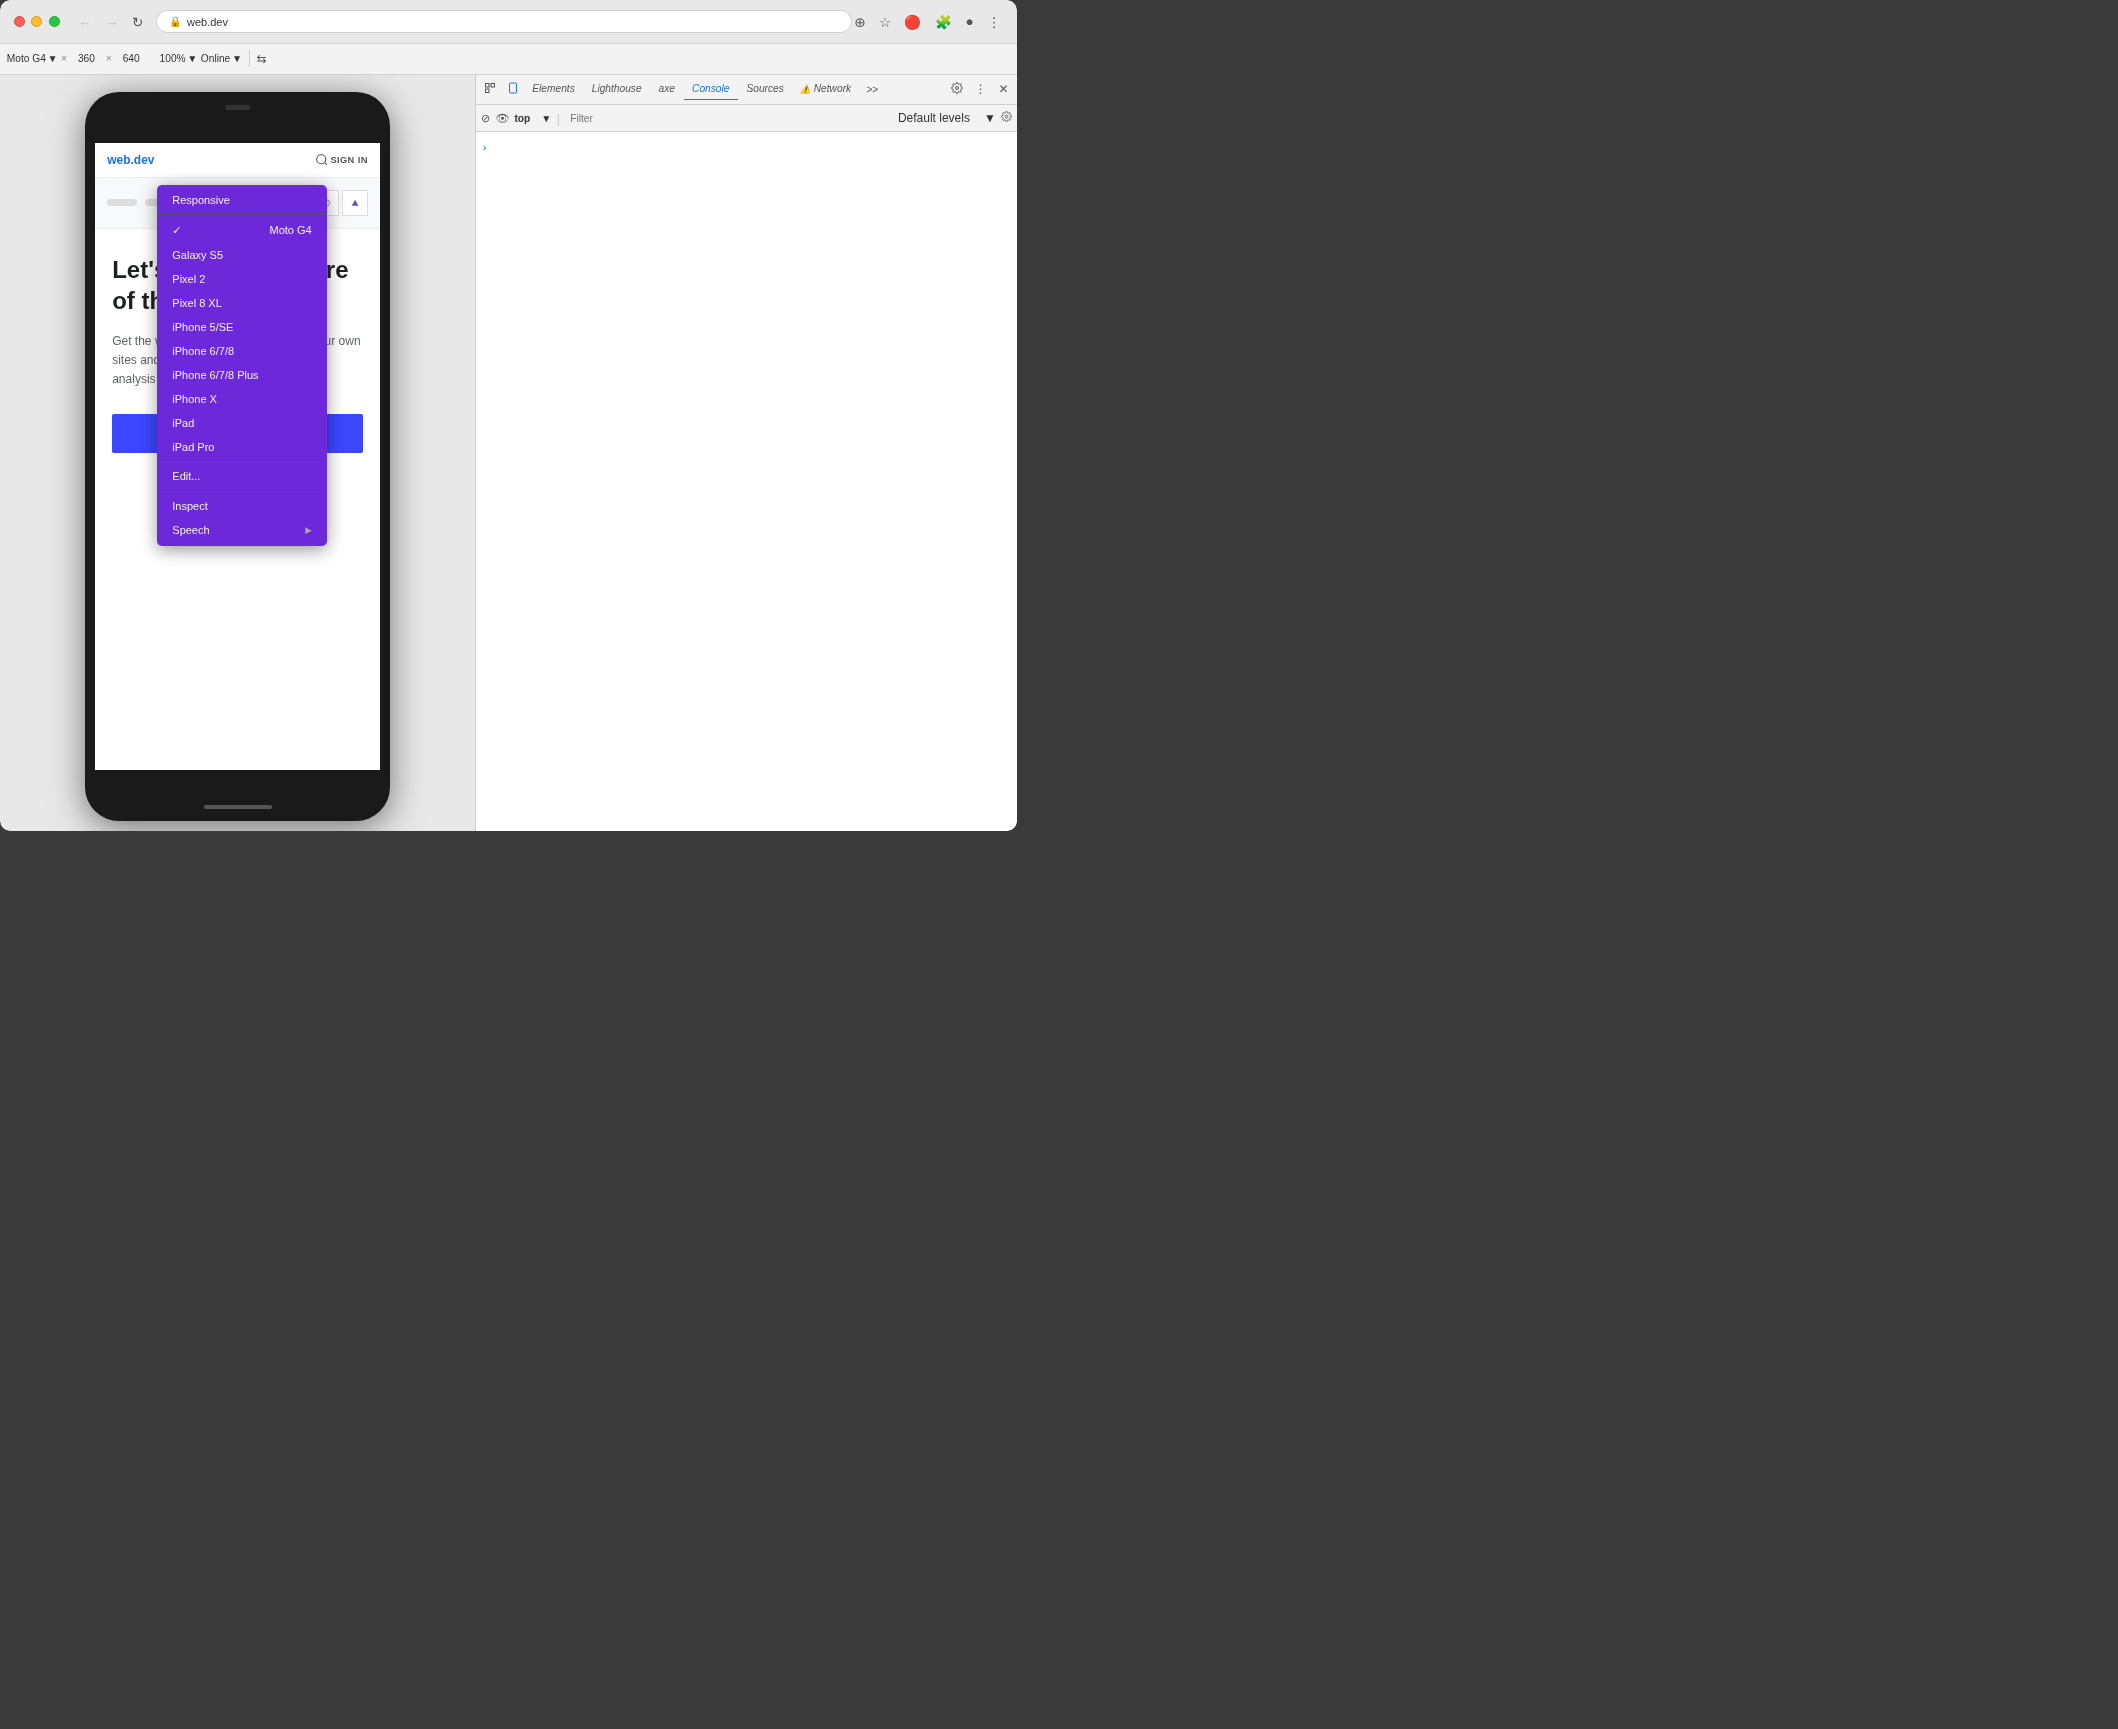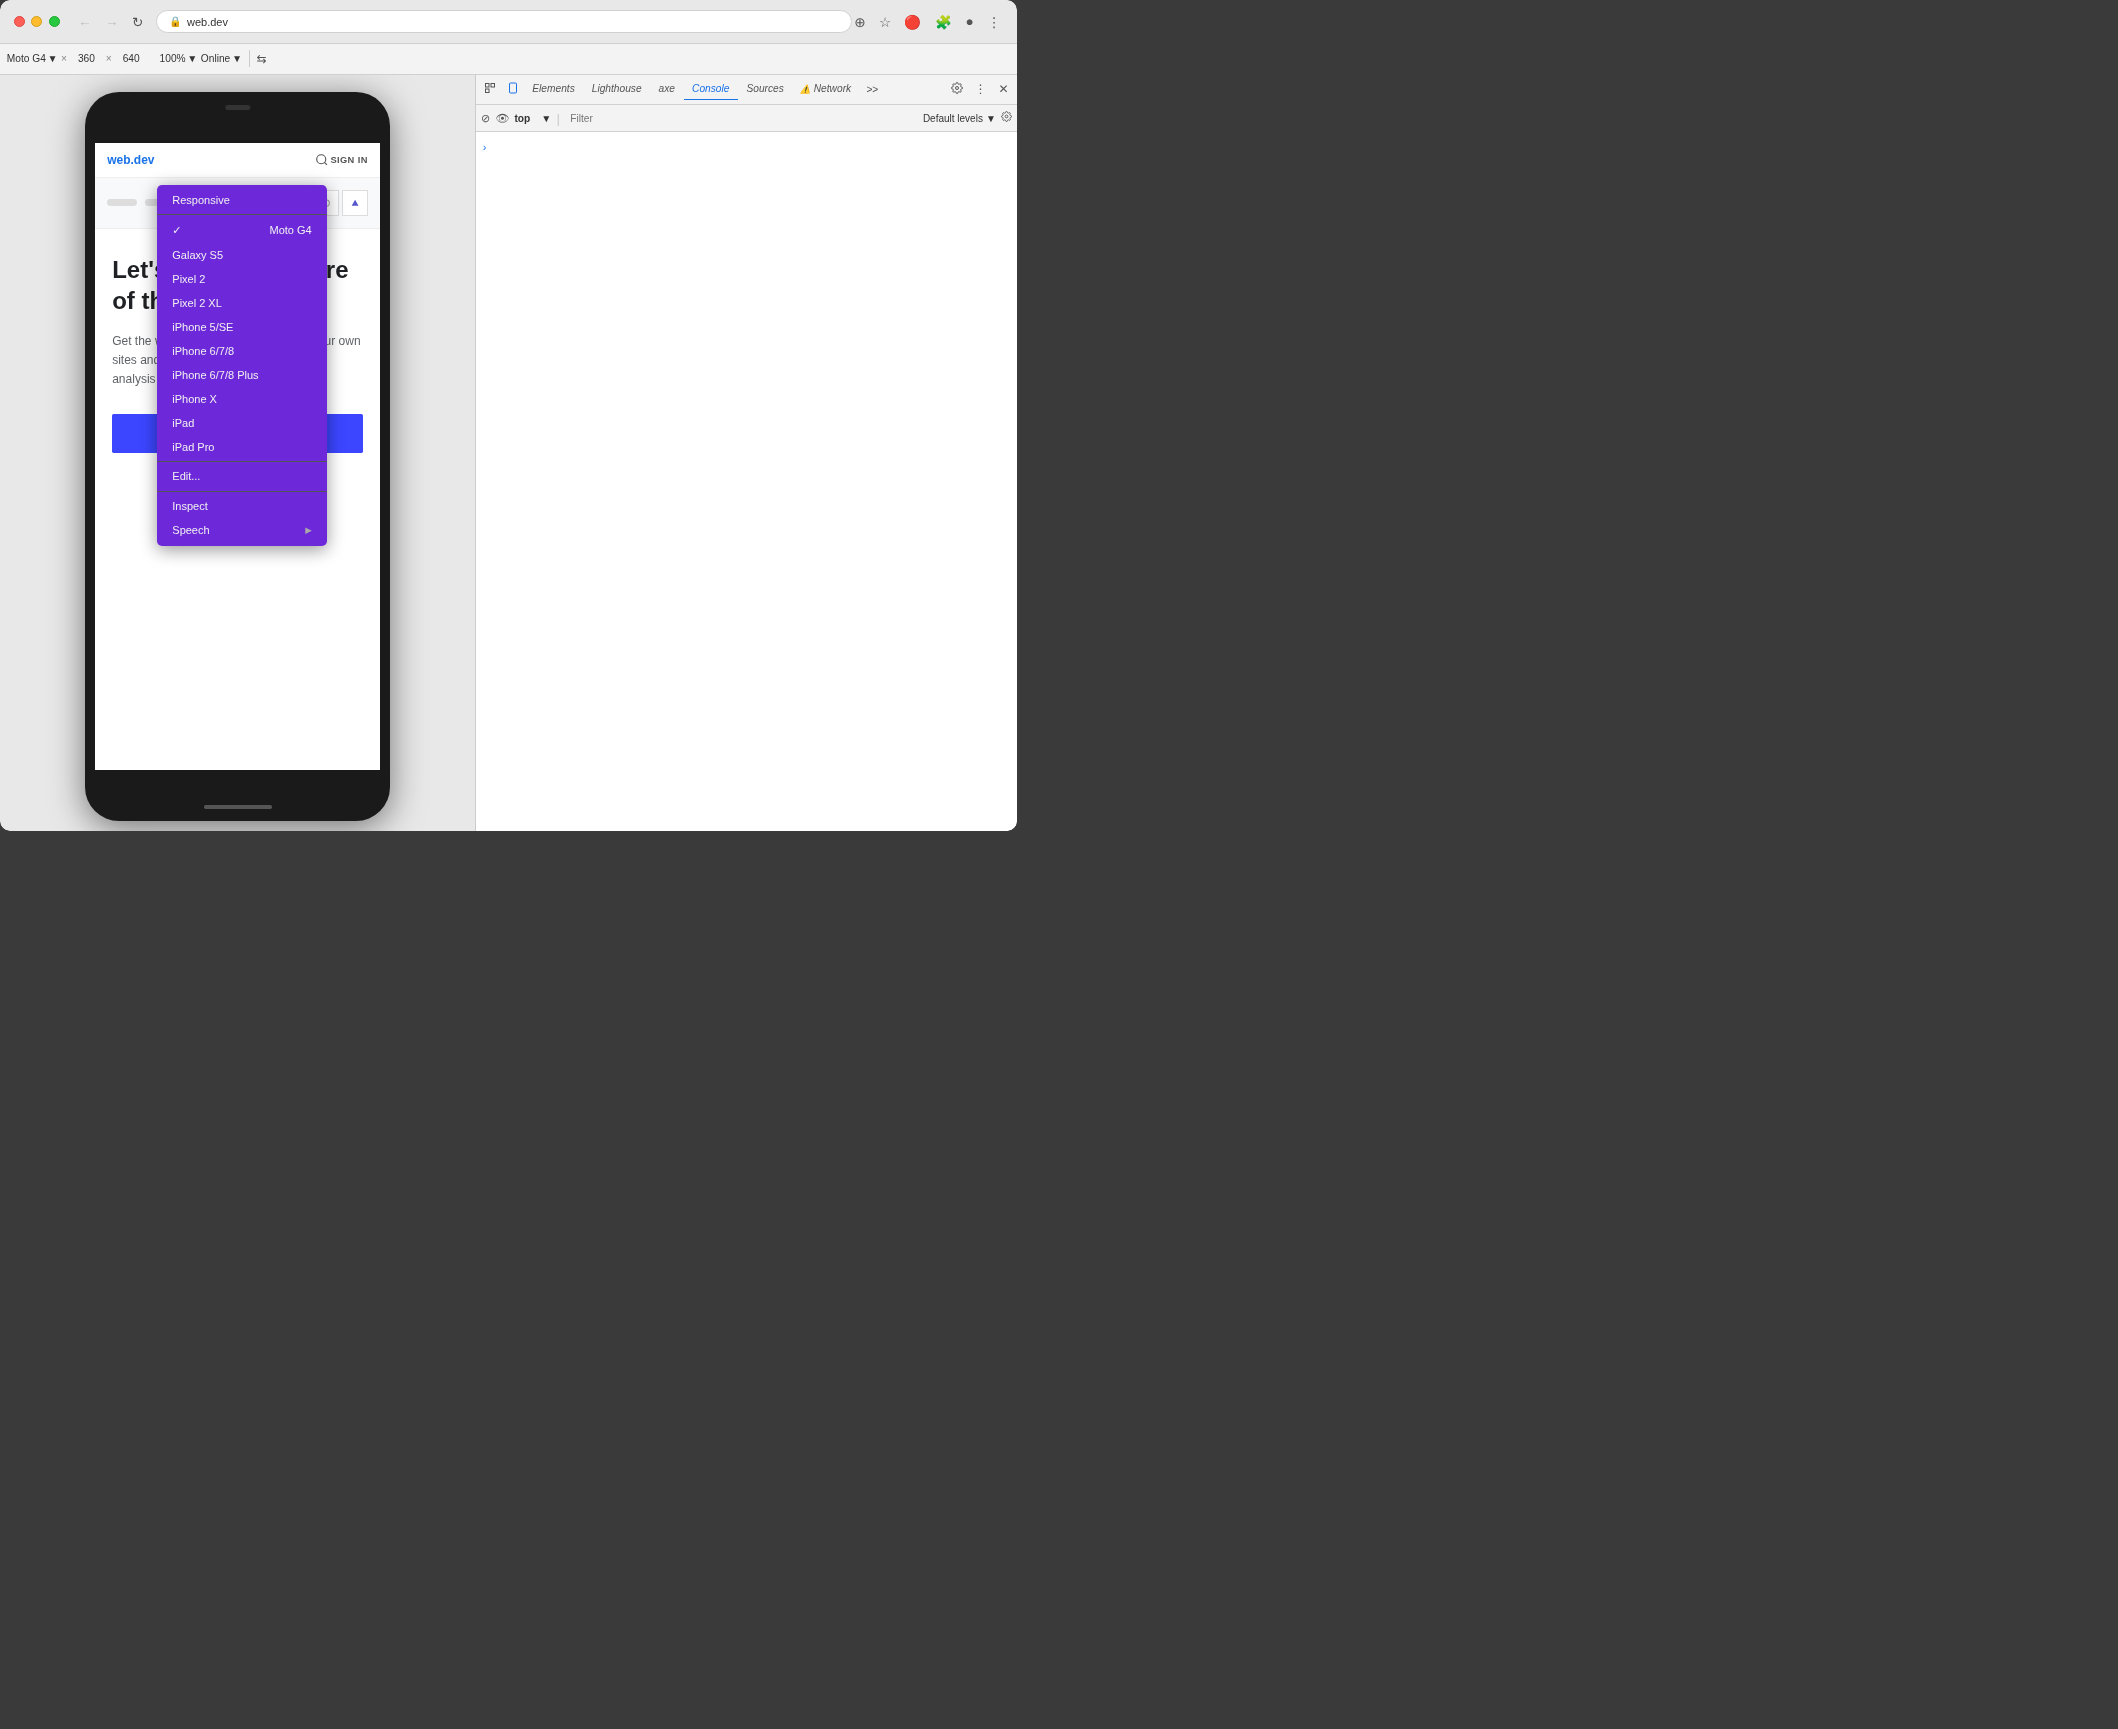--- a/index.html
+++ b/index.html
@@ -442,26 +442,26 @@
     .console-filter {
       flex: 1;
       border: none;
       background: none;
       font-size: 10.2px;
       color: #333;
       padding: 1.7px 5.1px;
     }
 
     .default-levels {
-      font-size: 10px;
-      color: #333;
-      cursor: pointer;
-      display: flex;
-      align-items: center;
-      gap: 3px;
+      font-size: 12px;
+      color: #333;
+      cursor: pointer;
+      display: flex;
+      align-items: center;
+      gap: 14px;
     }
 
     .console-settings-btn {
       background: none;
       border: none;
       color: #555;
       cursor: pointer;
       font-size: 12px;
     }
 
@@ -606,21 +606,21 @@
         <div class="ctx-item checkmark">
           <span>Moto G4</span>
         </div>
         <div class="ctx-item">
           <span>Galaxy S5</span>
         </div>
         <div class="ctx-item">
           <span>Pixel 2</span>
         </div>
         <div class="ctx-item">
-          <span>Pixel 2 XL</span>
+          <span>Pixel 8 XL</span>
         </div>
         <div class="ctx-item">
           <span>iPhone 5/SE</span>
         </div>
         <div class="ctx-item">
           <span>iPhone 6/7/8</span>
         </div>
         <div class="ctx-item">
           <span>iPhone 6/7/8 Plus</span>
         </div>

